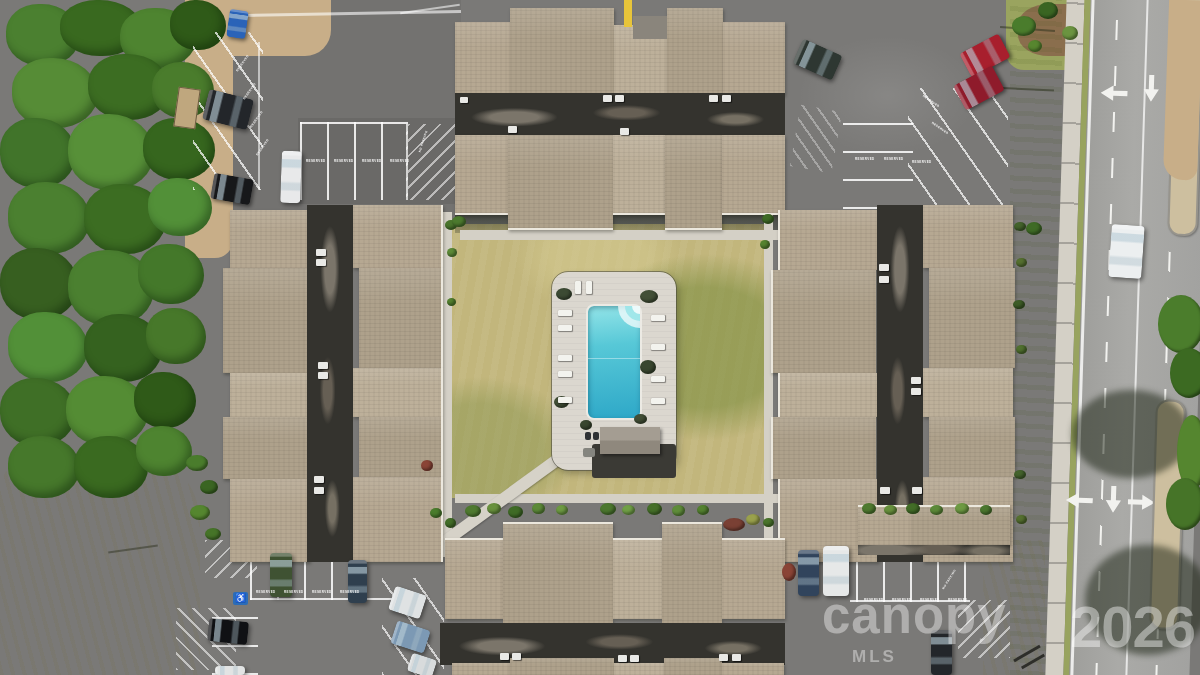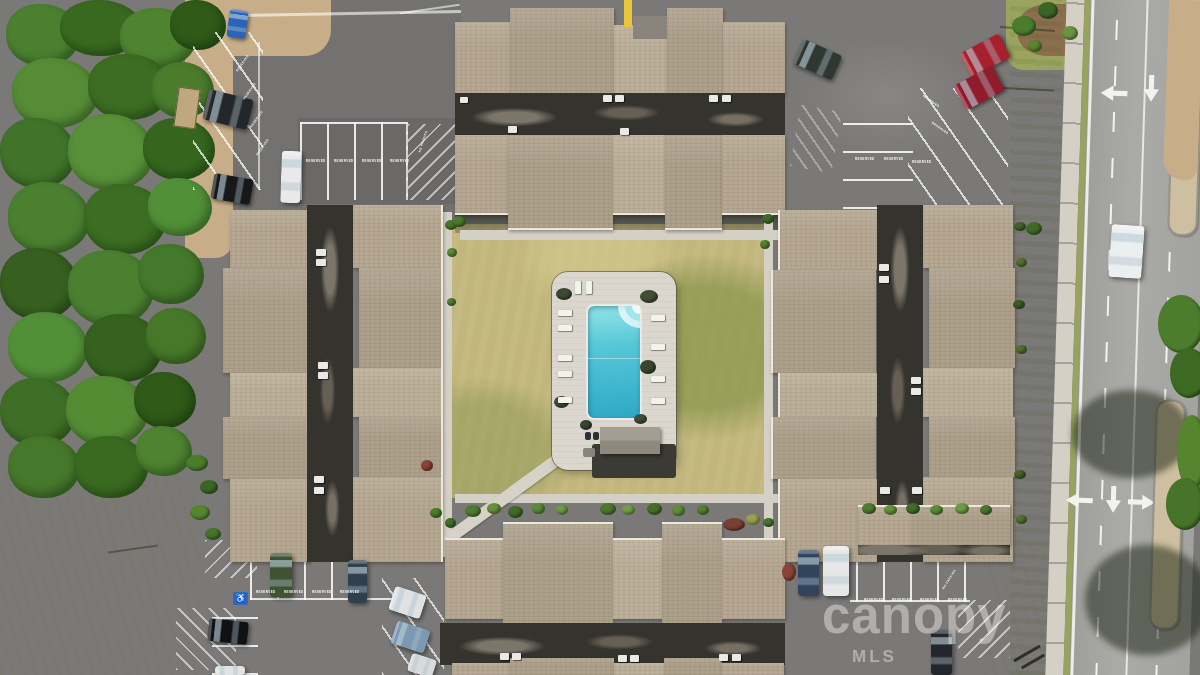--- a/index.html
+++ b/index.html
@@ -385,14 +385,15 @@
       <div class="p plabel" style="left: 340px; top: 591px;">RESERVED</div>
       <div class="p plabel" style="left: 864px; top: 599px;">RESERVED</div>
       <div class="p plabel" style="left: 892px; top: 599px;">RESERVED</div>
       <div class="p plabel" style="left: 920px; top: 599px;">RESERVED</div>
       <div class="p plabel" style="left: 948px; top: 599px;">RESERVED</div>
       <div class="p plabel" style="left: 412px; top: 140px; transform: rotate(-72deg);">NO PARKING</div>
       <div class="p plabel" style="left: 938px; top: 578px; transform: rotate(-58deg);">NO PARKING</div>
     </div>
 
   <div class="p wm2" style="left:810px;top:590px;font-size:51px;letter-spacing:1px;margin-left:12px;">canopy</div>
+  <div class="p wm" style="left:1070px;top:598px;font-size:58px;">2026</div>
   <div class="p wm2" style="left:852px;top:648px;font-size:17px;letter-spacing:3px;">MLS</div>
 </div>
 
 </body></html>

